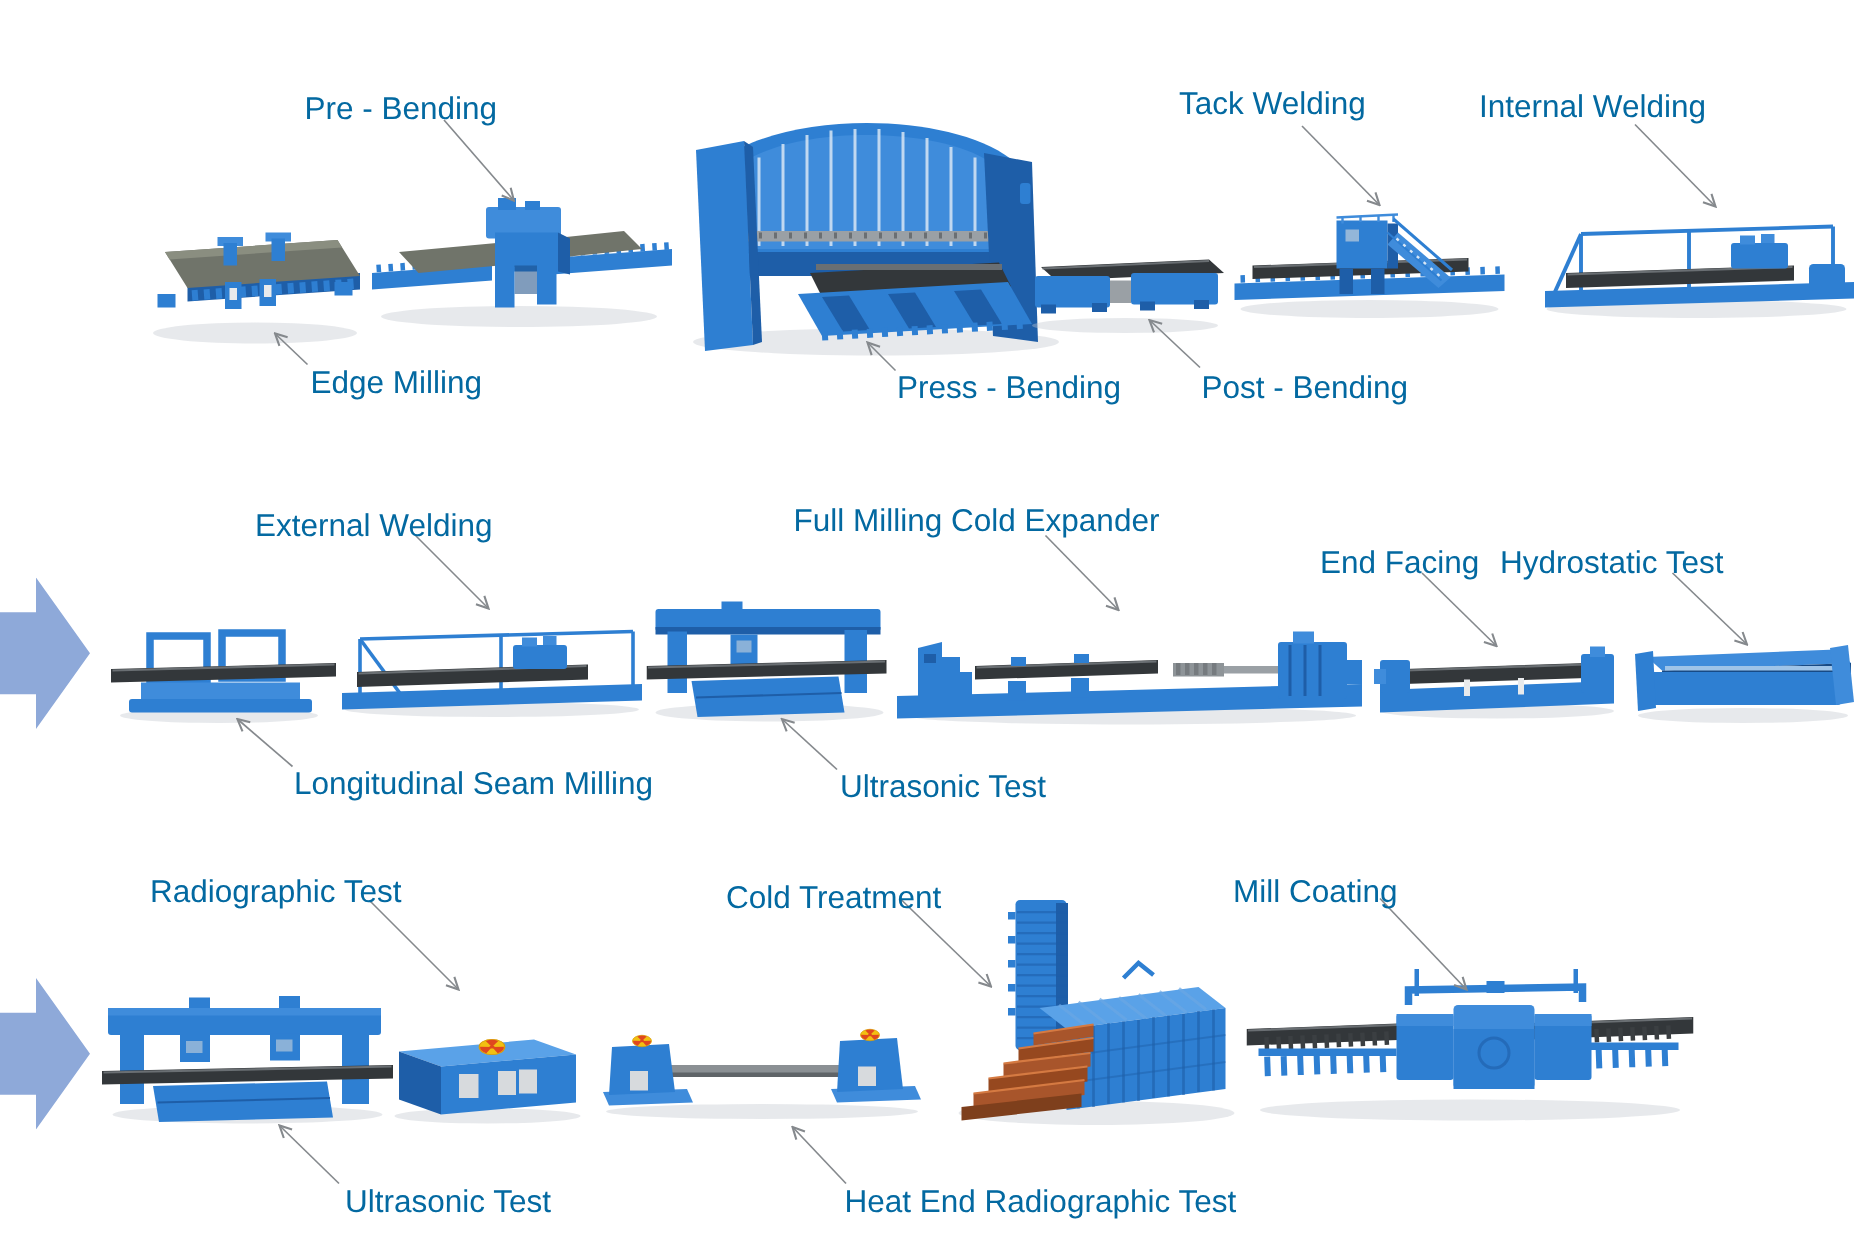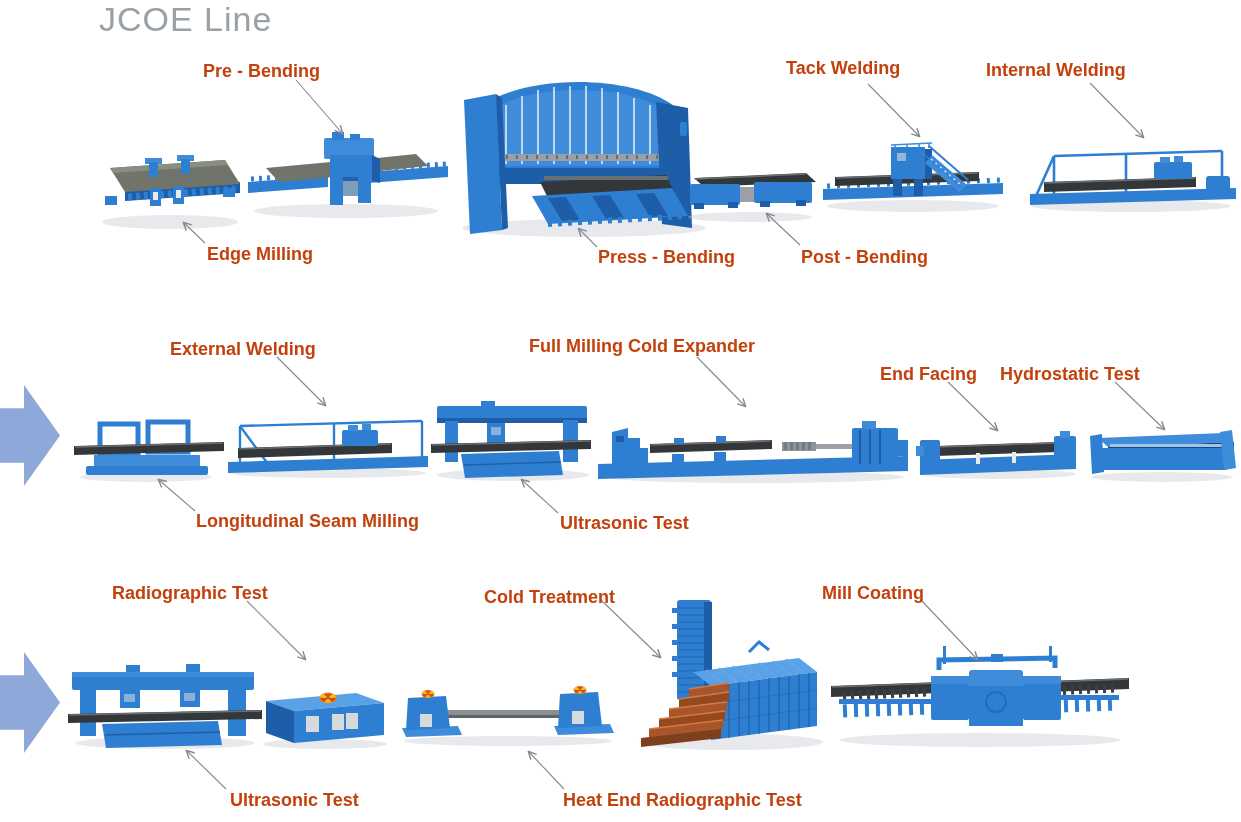--- a/index.html
+++ b/index.html
@@ -5,21 +5,21 @@
   html,body{margin:0;padding:0;background:#ffffff;}
   .stage{
     position:relative;width:1241px;height:822px;background:#ffffff;
     font-family:"Liberation Sans", sans-serif;overflow:hidden;
   }
   .page-title{
     position:absolute;left:99px;top:0px;
     font-size:34px;font-weight:400;color:#9aa1a6;letter-spacing:1px;
   }
   .lbl{
-    position:absolute;font-size:18px;font-weight:700;color:#c2410c;
+    position:absolute;font-size:21px;font-weight:400;color:#0369a1;
     white-space:nowrap;
   }
   .machine{position:absolute;}
   .leaders{position:absolute;left:0;top:0;z-index:4;pointer-events:none;}
   .lbl{z-index:5;}
   .flow-arrow{
     position:absolute;left:0;width:60px;height:101px;background:#8ea9d9;
     clip-path:polygon(0 23%,40% 23%,40% 0,100% 50%,40% 100%,40% 77%,0 77%);
   }
   .fa-row2{top:385px;}
@@ -35,21 +35,20 @@
       <g id="rad-sym">
         <circle cx="10" cy="10" r="8.5" fill="#f2c012" stroke="#d89c08" stroke-width="0.8"></circle>
         <path d="M10,10 L5.8,3.2 A8,8 0 0 1 14.2,3.2 Z" fill="#e0481f"></path>
         <path d="M10,10 L5.8,3.2 A8,8 0 0 1 14.2,3.2 Z" fill="#e0481f" transform="rotate(120 10 10)"></path>
         <path d="M10,10 L5.8,3.2 A8,8 0 0 1 14.2,3.2 Z" fill="#e0481f" transform="rotate(240 10 10)"></path>
         <circle cx="10" cy="10" r="1.8" fill="#e0481f"></circle>
       </g>
     </defs>
   </svg>
 
-  <div class="page-title">JCOE Line</div>
 
   <svg class="leaders" width="1241" height="822">
     <defs>
       <marker id="ah" viewBox="0 0 10 10" refX="8" refY="5" markerWidth="9" markerHeight="9" orient="auto">
         <path d="M1,1 L9,5 L1,9" fill="none" stroke="#85898d" stroke-width="1.4"></path>
       </marker>
     </defs>
     <g stroke="#85898d" stroke-width="1.1">
       <line x1="296" y1="80" x2="342" y2="133" marker-end="url(#ah)"></line>
       <line x1="205" y1="243" x2="184" y2="223" marker-end="url(#ah)"></line>
@@ -76,21 +75,21 @@
   <div class="lbl" style="left:598px;top:247px">Press - Bending</div>
   <div class="lbl" style="left:801px;top:247px">Post - Bending</div>
   <div class="lbl" style="left:786px;top:58px">Tack Welding</div>
   <div class="lbl" style="left:986px;top:60px">Internal Welding</div>
   <div class="lbl" style="left:170px;top:339px">External Welding</div>
   <div class="lbl" style="left:196px;top:511px">Longitudinal Seam Milling</div>
   <div class="lbl" style="left:529px;top:336px">Full Milling Cold Expander</div>
   <div class="lbl" style="left:560px;top:513px">Ultrasonic Test</div>
   <div class="lbl" style="left:880px;top:364px">End Facing</div>
   <div class="lbl" style="left:1000px;top:364px">Hydrostatic Test</div>
-  <div class="lbl" style="left:112px;top:583px">Radiographic Test</div>
+  <div class="lbl" style="left:100px;top:583px">Radiographic Test</div>
   <div class="lbl" style="left:230px;top:790px">Ultrasonic Test</div>
   <div class="lbl" style="left:484px;top:587px">Cold Treatment</div>
   <div class="lbl" style="left:563px;top:790px">Heat End Radiographic Test</div>
   <div class="lbl" style="left:822px;top:583px">Mill Coating</div>
 
   <div class="flow-arrow fa-row2"></div>
   <div class="flow-arrow fa-row3"></div>
 
   <svg class="machine" style="left:95px;top:146px" width="150" height="88" viewBox="0 0 150 88">
     <ellipse cx="75" cy="76" rx="68" ry="7" fill="#c2c8cf" opacity="0.4"></ellipse>

